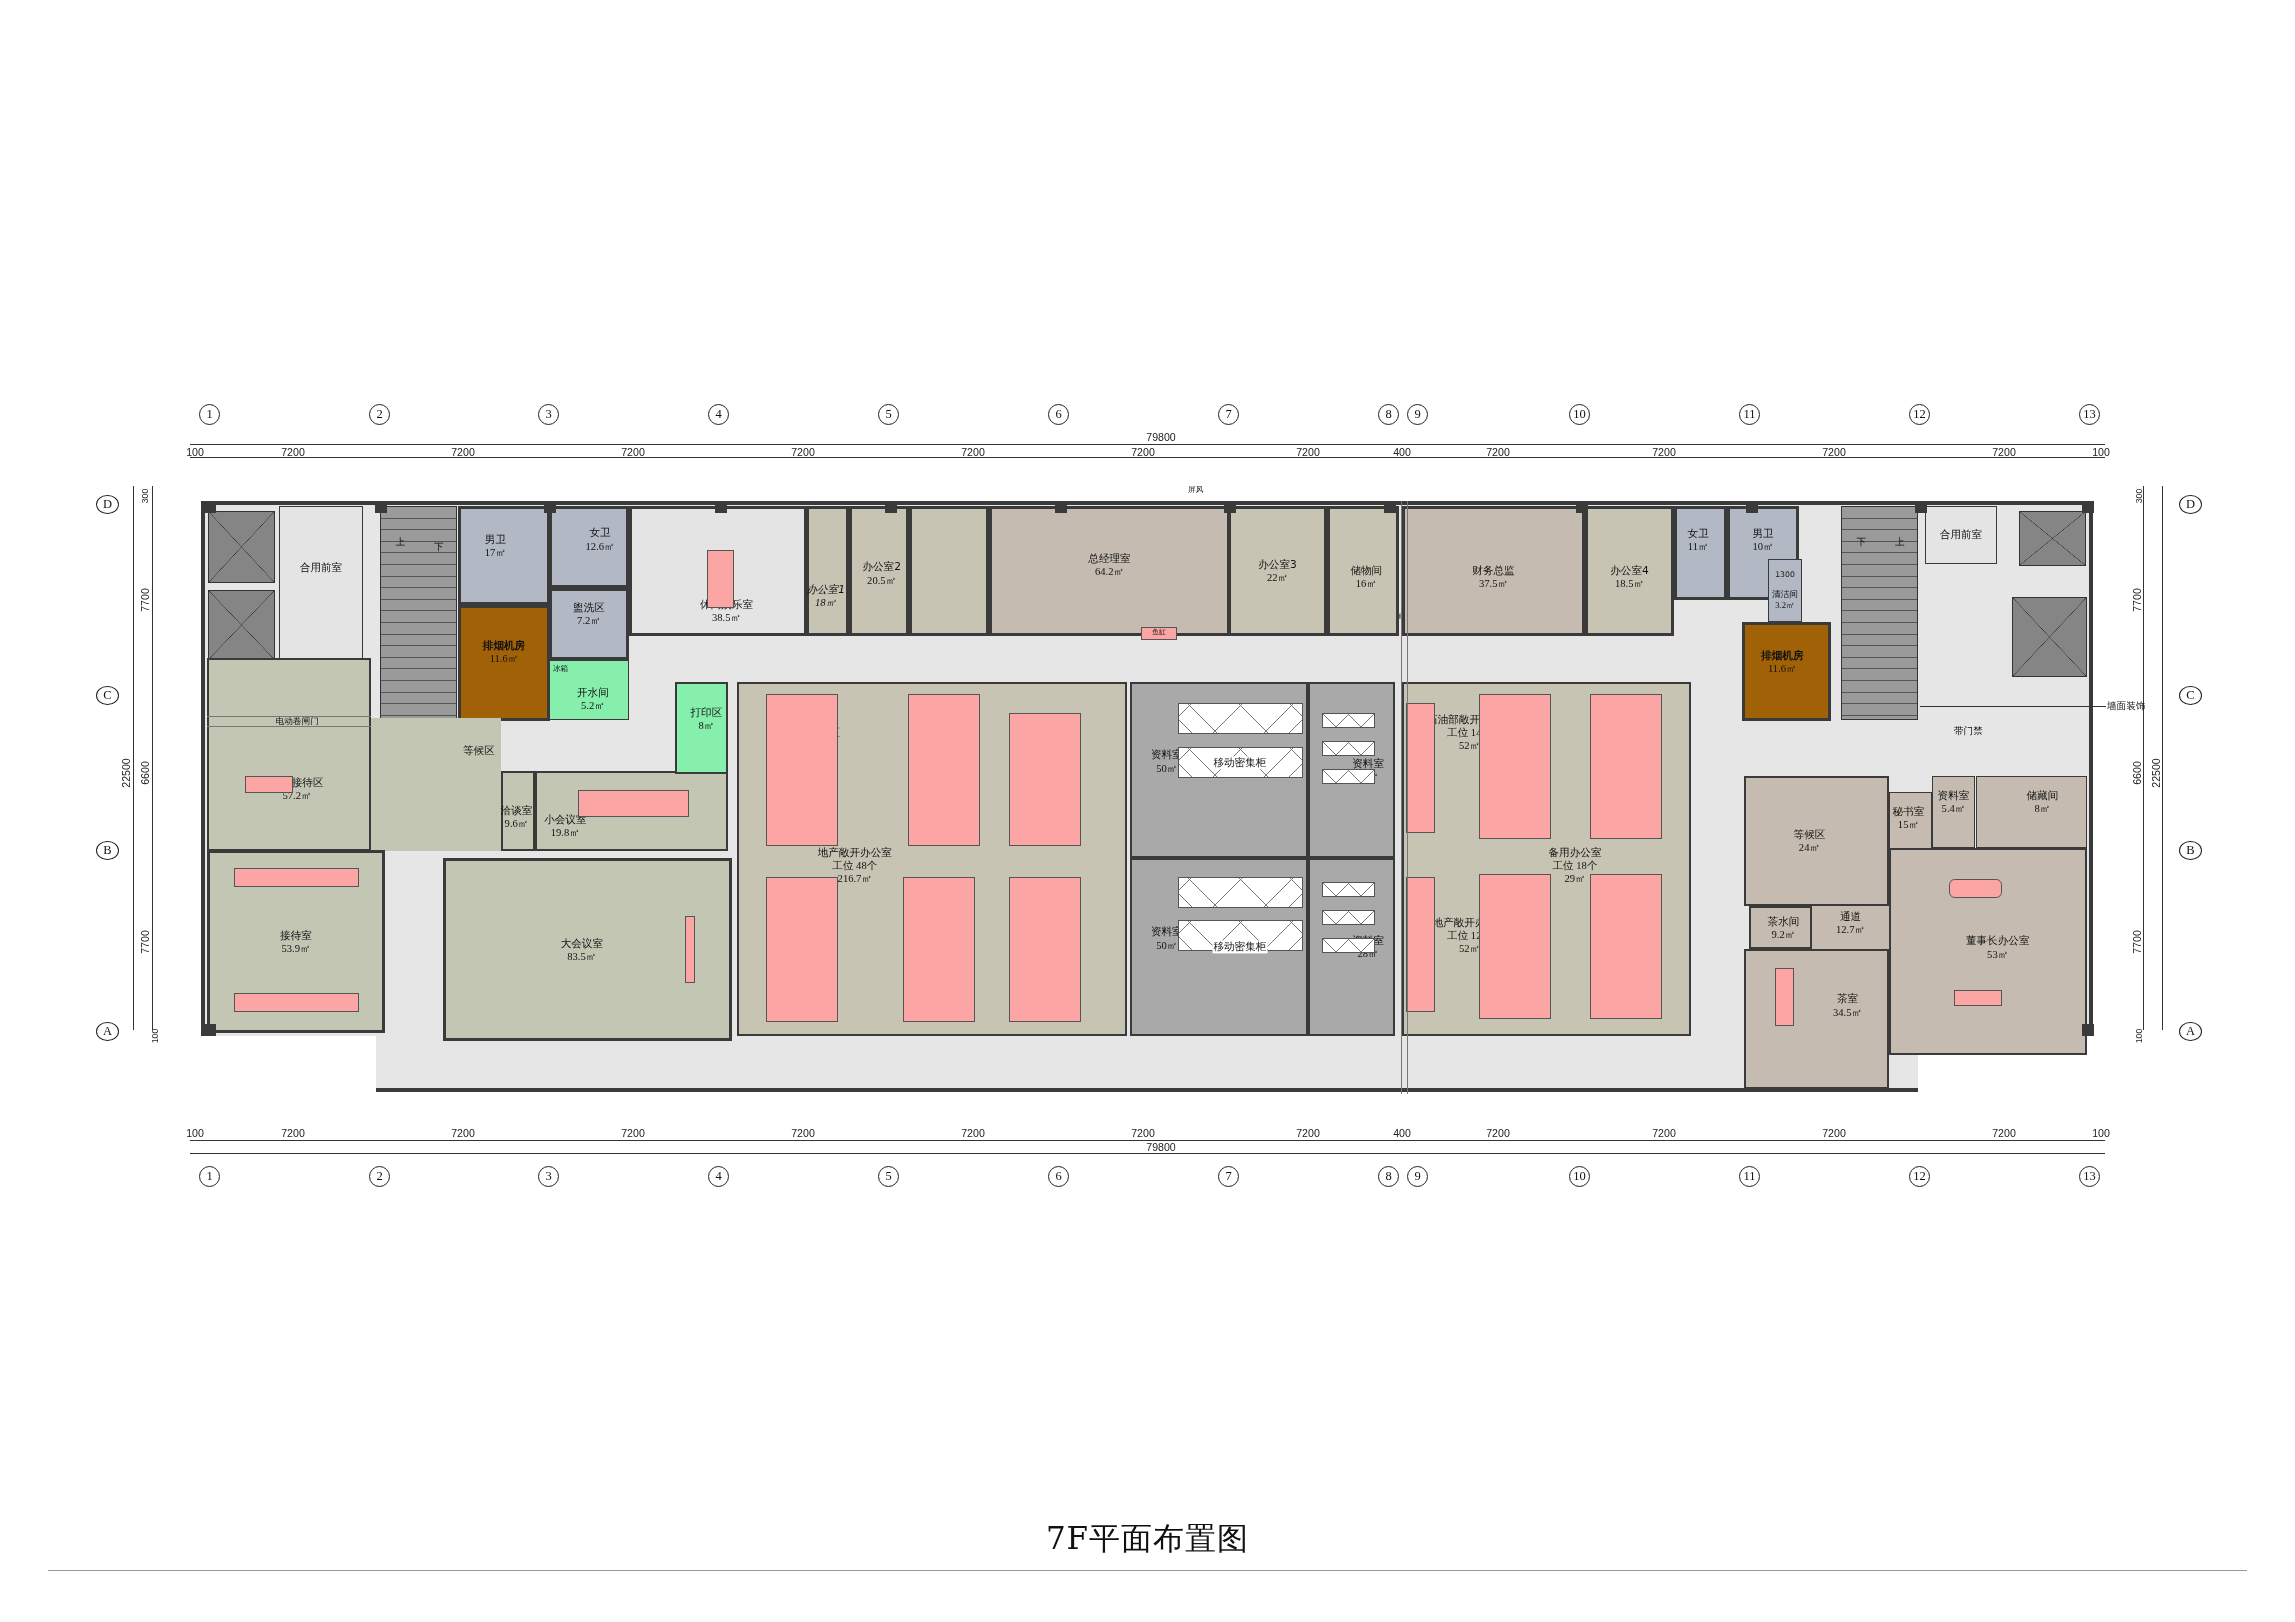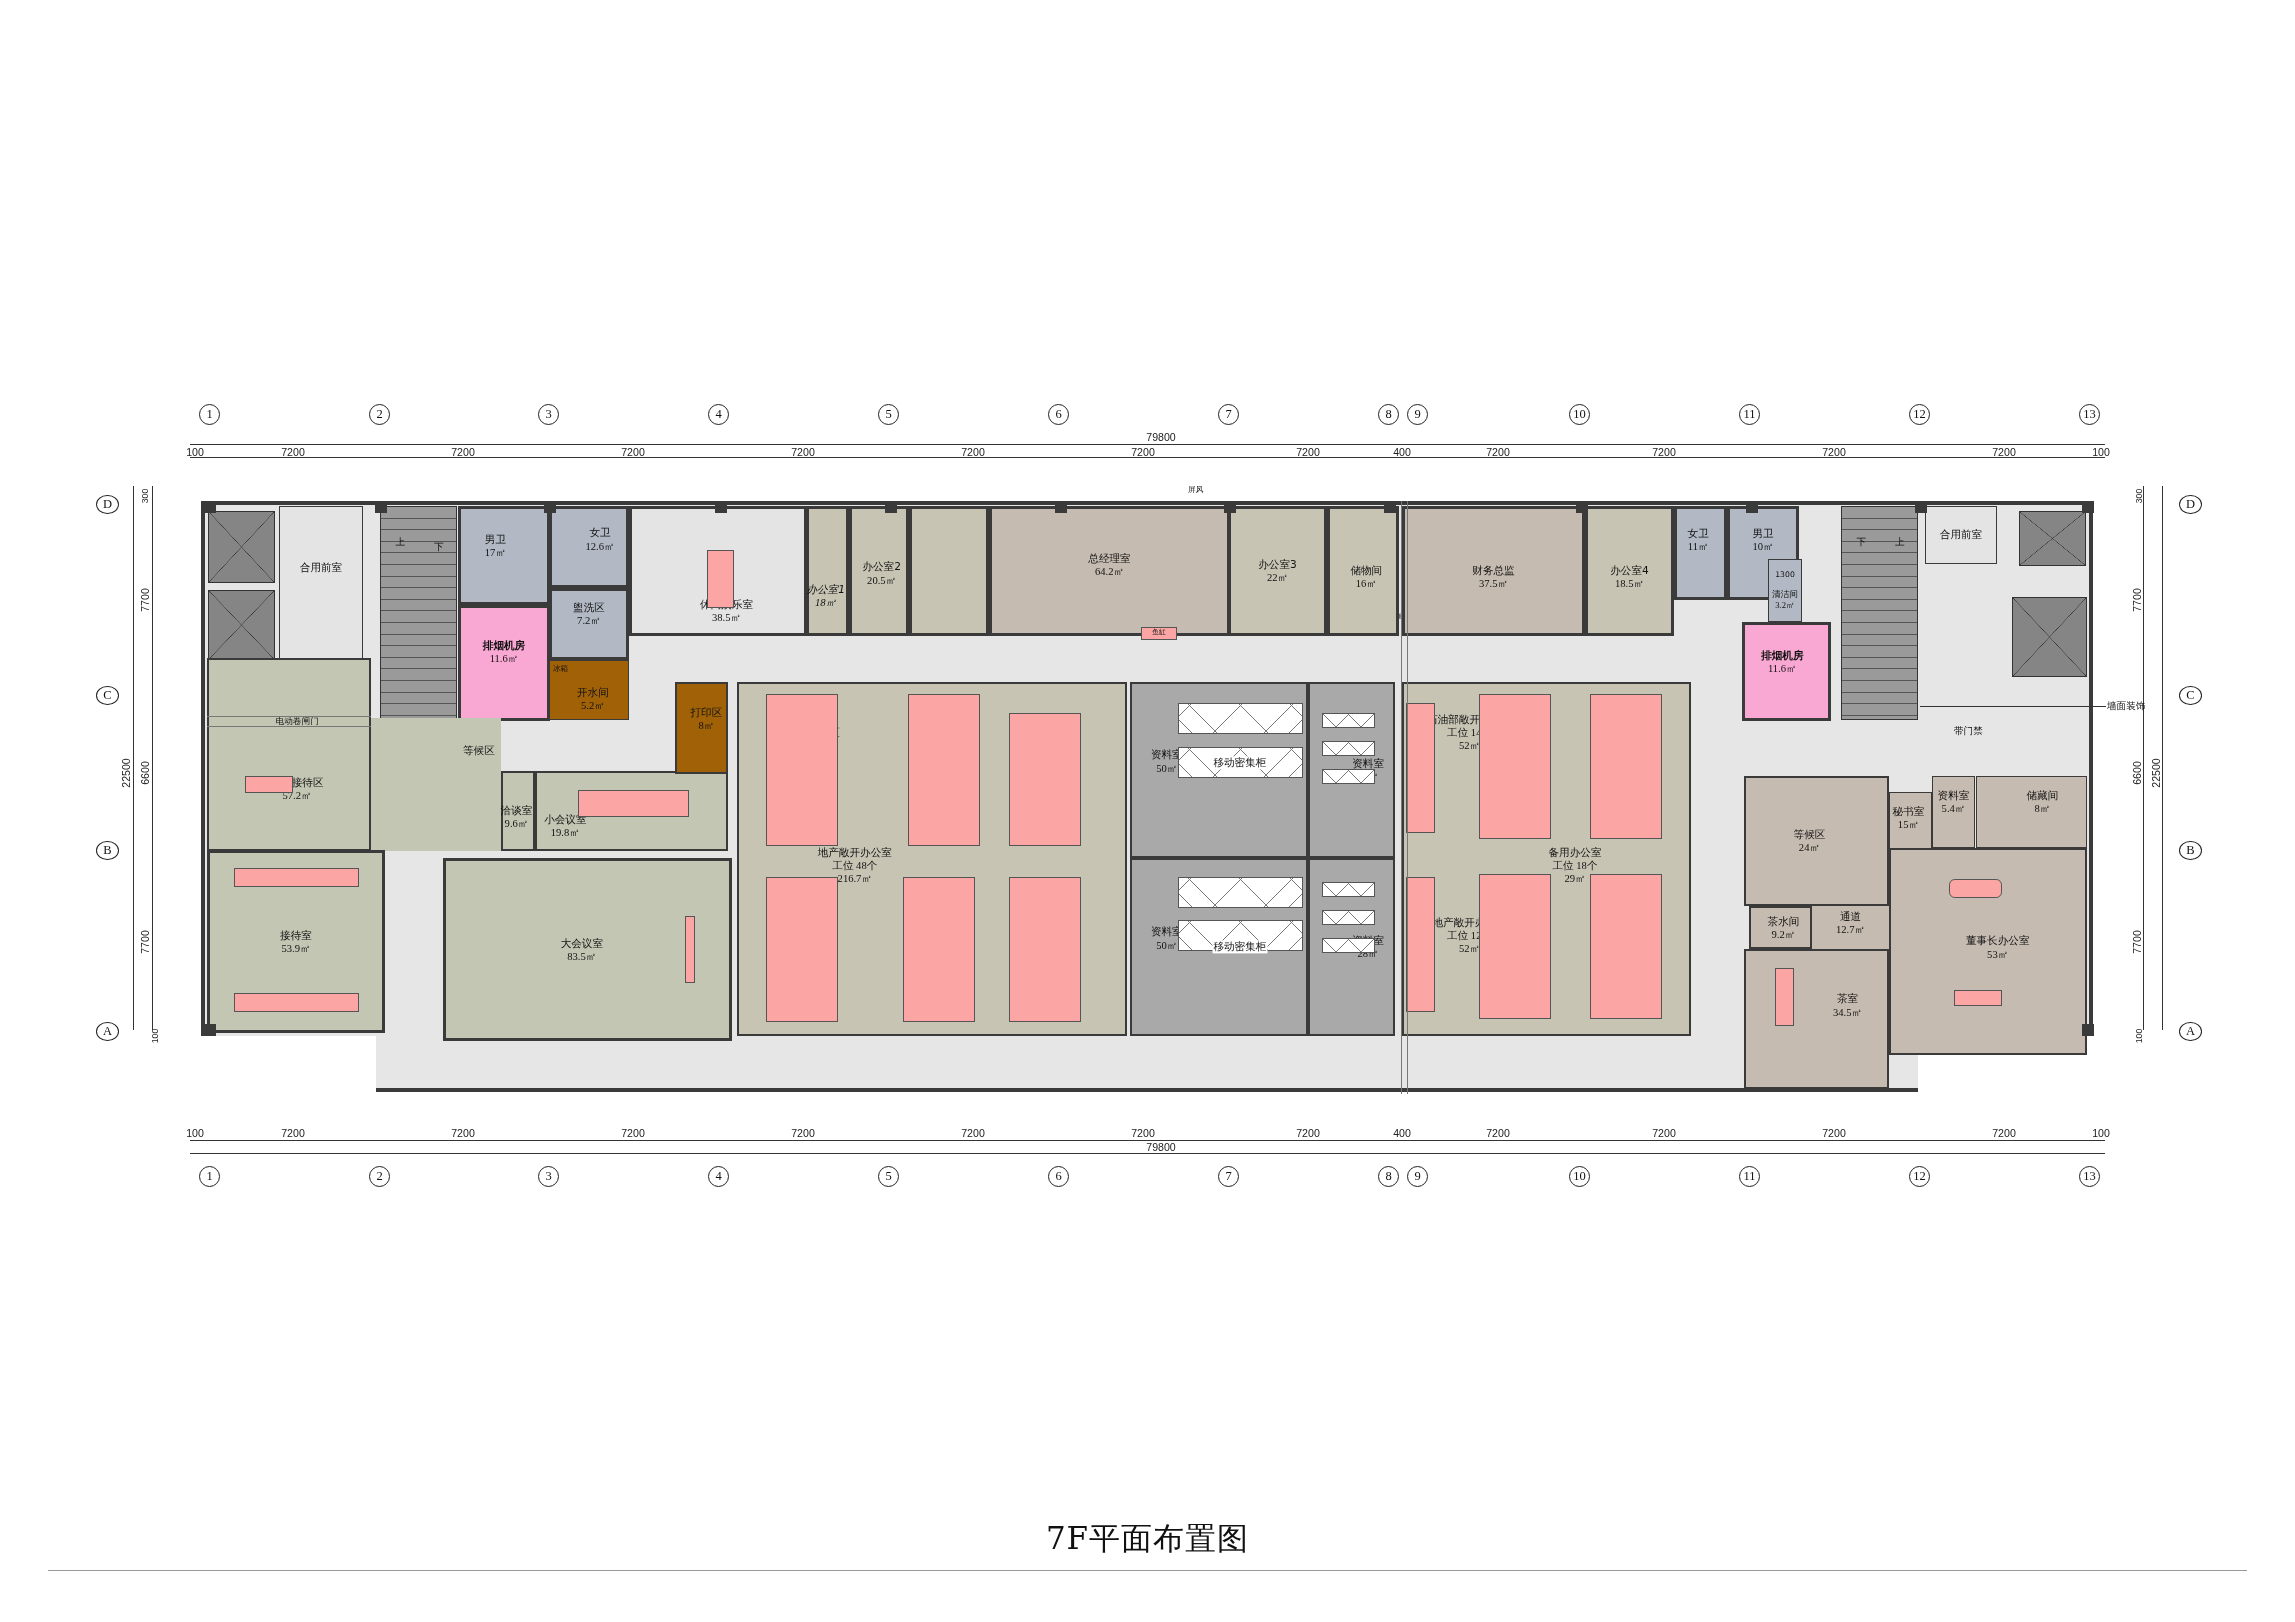--- a/index.html
+++ b/index.html
@@ -9,24 +9,24 @@
   .gline{position:absolute;background:#333;}
   .dimtxt{position:absolute;font-family:"Liberation Sans Narrow","Liberation Sans",sans-serif;font-size:10.6px;color:#222;transform:translateX(-50%);white-space:nowrap;}
   .dimtxt-v{position:absolute;font-family:"Liberation Sans",sans-serif;font-size:10.6px;color:#222;transform:translate(-50%,-50%) rotate(-90deg);white-space:nowrap;}
   .room{position:absolute;box-sizing:border-box;border:3.4px solid #3a3a3a;}
   .room-label{position:absolute;text-align:center;font-size:10.6px;line-height:1.25;transform:translate(-50%,-50%);white-space:nowrap;font-family:"DejaVu Sans","Liberation Sans",sans-serif;color:#111;}
   .room-label .area{display:block;font-family:"Liberation Serif",serif;}
   .c-green{background:#c4c6b4;}
   .c-beige{background:#c8c4b4;}
   .c-tan{background:#c5bbb0;}
   .c-gray{background:#a9a9a9;}
-  .c-darkgray{background:#f9a8d4;}
+  .c-darkgray{background:#a16207;}
   .c-blue{background:#b3b9c4;}
   .c-light{background:#e4e4e4;}
-  .c-white{background:#a16207;}
+  .c-white{background:#86efac;}
   .corridor{position:absolute;background:#e6e6e6;}
   .col{position:absolute;background:#3a3a3a;}
   .desk{position:absolute;background:#fca5a5;border:1px solid #555;box-sizing:border-box;}
   .cab{position:absolute;box-sizing:border-box;border:1px solid #555;background:
      repeating-linear-gradient(45deg,transparent 0 8.7px,#777 8.7px 9.2px,transparent 9.2px 18px),
      repeating-linear-gradient(-45deg,transparent 0 8.7px,#777 8.7px 9.2px,transparent 9.2px 18px),#fff;}
   .elevator{position:absolute;box-sizing:border-box;border:1.4px solid #333;background:
      linear-gradient(to bottom right,transparent calc(50% - 0.5px),#333 50%,transparent calc(50% + 0.5px)),
      linear-gradient(to top right,transparent calc(50% - 0.5px),#333 50%,transparent calc(50% + 0.5px)),#858585;}
   .stair{position:absolute;box-sizing:border-box;background:repeating-linear-gradient(to bottom,#9a9a9a 0 10.6px,#555 10.6px 11.6px);border:1.4px solid #333;}

